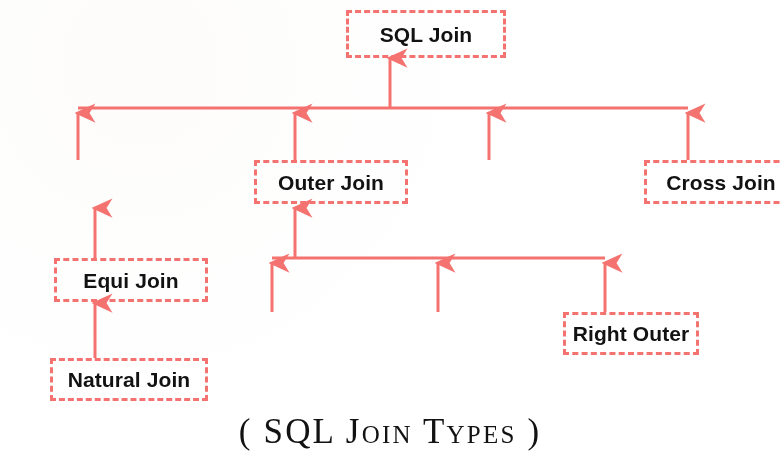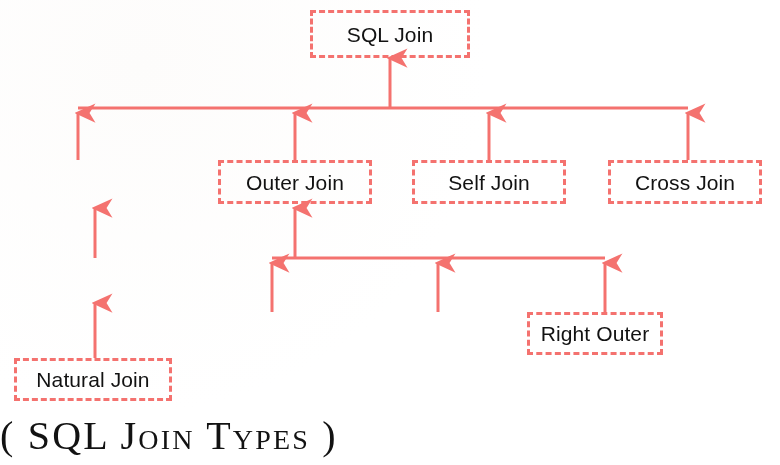--- a/index.html
+++ b/index.html
@@ -36,39 +36,40 @@
     position: absolute;
     box-sizing: border-box;
     display: flex;
     align-items: center;
     justify-content: center;
     border: 3px dashed #f4726f;
     background: transparent;
     color: #121212;
     font-family: "Liberation Sans", sans-serif;
     font-size: 21px;
-    font-weight: 400;
+    font-weight: 700;
     letter-spacing: 0.1px;
     white-space: nowrap;
     z-index: 2;
+    margin-left: 36px;
   }
   .node-label {
     display: block;
     line-height: 1;
     transform: translateY(-0.5px);
   }
   
   #caption {
     position: absolute;
     left: 0;
     top: 412px;
     width: 780px;
-    text-align: left;
+    text-align: center;
     font-family: "Liberation Serif", serif;
-    font-size: 40px;
+    font-size: 35px;
     font-variant: small-caps;
     letter-spacing: 2.2px;
     color: #121212;
     z-index: 2;
   }
 </style>
 </head>
 <body>
 
 <div id="diagram-root">
@@ -103,28 +104,28 @@
 
   <div class="node" style="left:310px; top:10px; width:160px; height:48px;">
     <span class="node-label">SQL Join</span>
   </div>
 
 
   <div class="node" style="left:218px; top:160px; width:154px; height:44px;">
     <span class="node-label">Outer Join</span>
   </div>
 
-  <div class="node" style="left:412px; top:160px; width:154px; height:44px;">
-    <span class="node-label">Self Join</span>
-  </div>
 
   <div class="node" style="left:608px; top:160px; width:154px; height:44px;">
     <span class="node-label">Cross Join</span>
   </div>
 
+  <div class="node" style="left:18px; top:258px; width:154px; height:44px;">
+    <span class="node-label">Equi Join</span>
+  </div>
 
 
 
   <div class="node" style="left:527px; top:312px; width:136px; height:43px;">
     <span class="node-label">Right Outer</span>
   </div>
 
   <div class="node" style="left:14px; top:358px; width:158px; height:43px;">
     <span class="node-label">Natural Join</span>
   </div>

